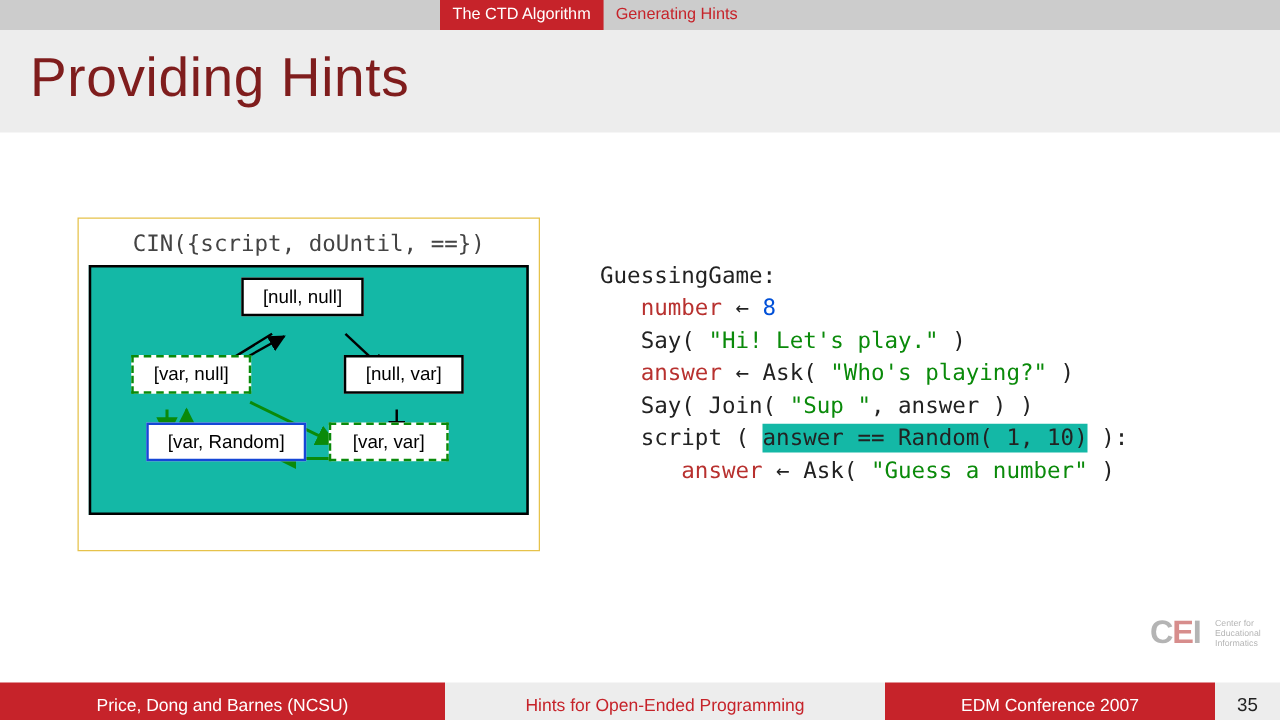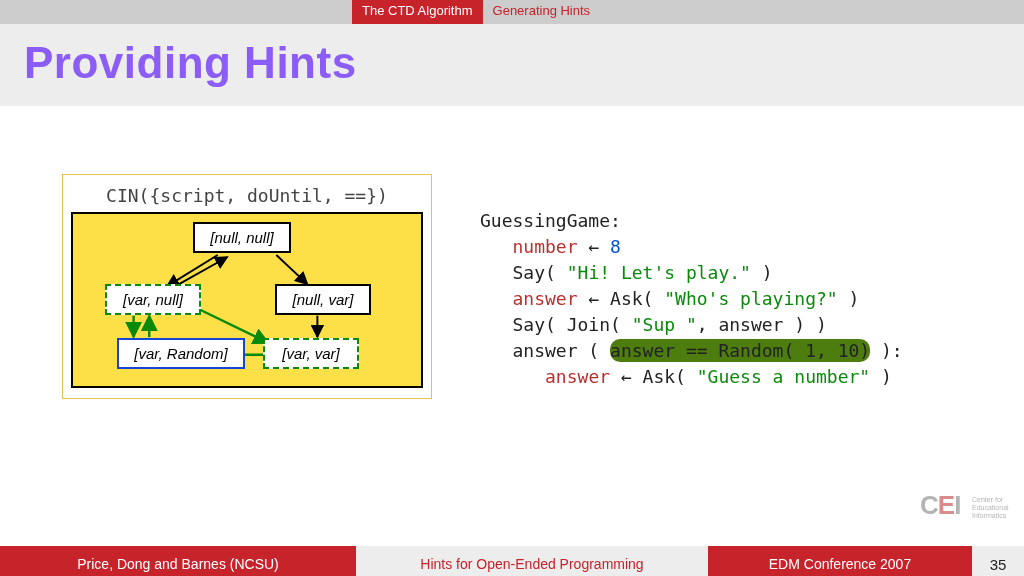--- a/index.html
+++ b/index.html
@@ -7,48 +7,48 @@
 
   
   .topnav { height: 24px; background: #ccc; display: flex; font-size: 13px; align-items: center; }
   .topnav .spacer-left { width: 352px; background: #c6232a; }
   .topnav .tab { padding: 3px 10px 0 10px; height: 24px; }
   .topnav .tab.active { background: #c6232a; color: #fff; }
   .topnav .tab.inactive { background: #ccc; color: #c6232a; }
 
   
   .titleband { background: #ededed; padding: 14px 24px 18px 24px; }
-  .titleband h1 { color: #8b5cf6; font-weight: 700; font-size: 44px; letter-spacing: 0.5px; }
+  .titleband h1 { color: #7f1d1d; font-weight: 400; font-size: 44px; letter-spacing: 0.5px; }
 
   
   .body { position: relative; height: 454px; }
 
   
-  .diag-outer { position: absolute; left: 62px; top: 68px; width: 370px; border: 1px solid #e6c24a; background: #fff; padding: 6px 6px 10px 6px; }
+  .diag-outer { position: absolute; left: 62px; top: 68px; width: 370px; border: 1px solid #e6c24a; background: #fff; padding: 6px 6px 28px 6px; }
   .diag-caption { font-family: "Consolas", monospace; font-size: 18px; text-align: center; color: #444; padding: 4px 0 6px 0; }
-  .diag-inner { position: relative; height: 176px; border: 2px solid #000; margin: 0 2px; background: #fde047; font-style: italic; }
+  .diag-inner { position: relative; height: 200px; border: 2px solid #000; margin: 0 2px; background: #14b8a6; }
   .dnode { position: absolute; font-family: Arial, sans-serif; font-size: 15px; text-align: center; padding: 5px 8px; background: #fff; }
   .solid-b { border: 2px solid #000; }
   .solid-blue { border: 2px solid #1646d6; margin-left: 24px; }
   .dashed-g { border: 2px dashed #0a8a0a; }
 
   .n-top    { left: 120px; top: 8px; width: 98px; }
   .n-vnull  { left: 32px;  top: 70px; width: 96px; }
   .n-nvar   { left: 202px; top: 70px; width: 96px; }
   .n-vrand  { left: 20px;  top: 124px; width: 128px; }
   .n-vvar   { left: 190px; top: 124px; width: 96px; }
 
   svg.arrows { position: absolute; inset: 0; width: 100%; height: 100%; pointer-events: none; }
 
   
   .code { position: absolute; left: 480px; top: 102px; font-family: "Consolas", monospace; font-size: 18px; line-height: 26px; color: #222; white-space: pre; }
   .kw-red   { color: #b8312f; }
   .kw-blue  { color: #0050d8; }
   .kw-green { color: #0a8a0a; }
-  .hl { background: #4d7c0f; padding: 1px 0; border-radius: 10px; }
+  .hl { background: #14b8a6; padding: 1px 0; }
 
   
   .footer { position: absolute; left: 0; bottom: 0; width: 1024px; height: 24px; display: flex; font-size: 14px; align-items: center; }
   .footer .seg { height: 36px; display: flex; align-items: center; justify-content: center; }
   .footer .seg1 { width: 356px; background: #c6232a; color: #fff; }
   .footer .seg2 { width: 352px; background: #ededed; color: #c6232a; }
   .footer .seg3 { width: 264px; background: #c6232a; color: #fff; }
   .footer .seg4 { width: 52px; background: #ededed; color: #222; font-size: 15px; text-align: right; }
 
   .logo { position: absolute; right: 8px; bottom: 28px; width: 96px; height: 42px; opacity: 0.55; }
@@ -104,21 +104,21 @@
       <div class="dnode solid-blue n-vrand">[var, Random]</div>
       <div class="dnode dashed-g n-vvar">[var, var]</div>
     </div>
   </div>
 
   <div class="code"><span>GuessingGame:</span>
    <span class="kw-red">number</span><span> ← </span><span class="kw-blue">8</span>
    <span>Say( </span><span class="kw-green">"Hi! Let's play."</span><span> )</span>
    <span class="kw-red">answer</span><span> ← Ask( </span><span class="kw-green">"Who's playing?"</span><span> )</span>
    <span>Say( Join( </span><span class="kw-green">"Sup "</span><span>, answer ) )</span>
-   <span>answer ( </span><span class="hl">answer == Random( 1, 10)</span><span> ):</span>
+   <span>script ( </span><span class="hl">answer == Random( 1, 10)</span><span> ):</span>
       <span class="kw-red">answer</span><span> ← Ask( </span><span class="kw-green">"Guess a number"</span><span> )</span></div>
 
   <div class="logo">
     <span class="cei"><span>C</span><span class="red">E</span><span>I</span></span>
     <div class="sub">
       <div>Center for</div>
         <div>Educational</div>
         <div>Informatics</div>
     </div>
   </div>

